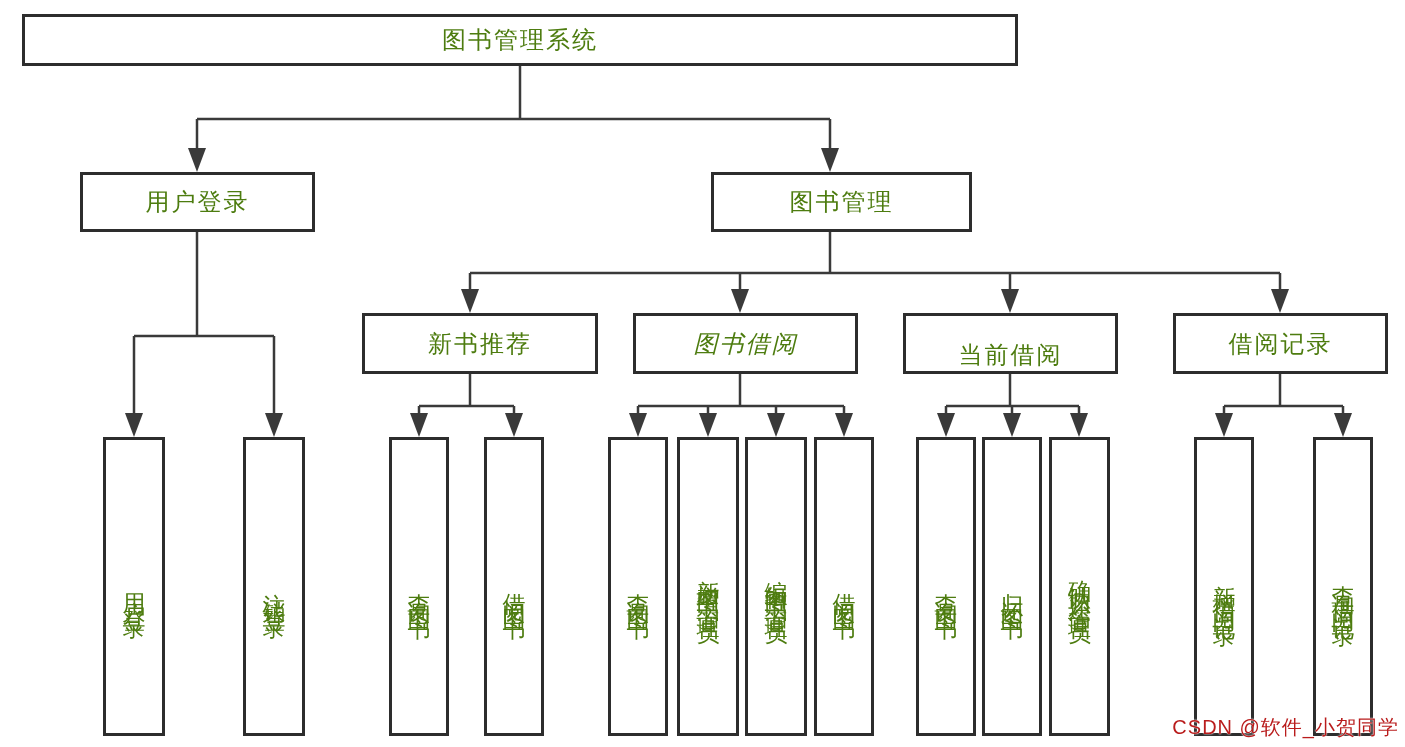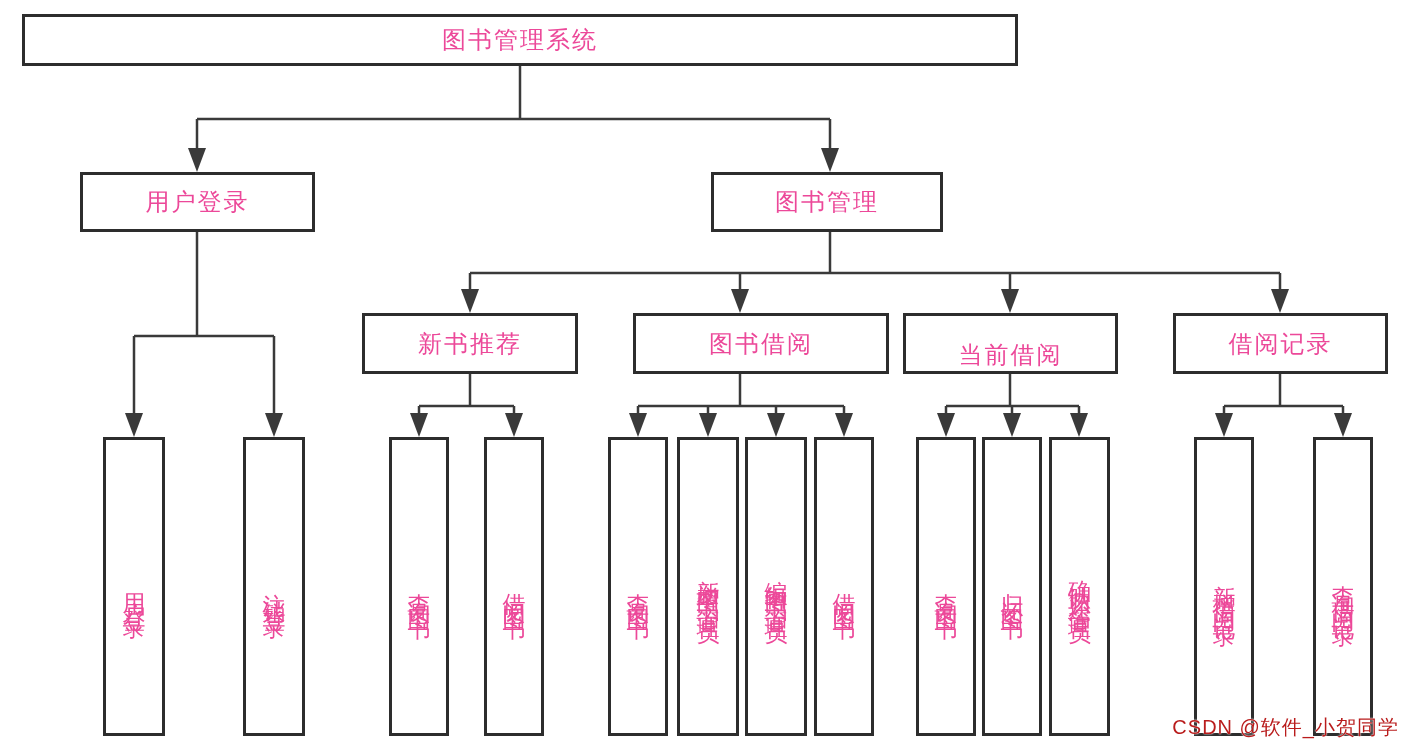--- a/index.html
+++ b/index.html
@@ -15,21 +15,21 @@
     position: absolute;
     left: 0; top: 0;
     width: 1405px; height: 747px;
     z-index: 1;
   }
   .box {
     position: absolute;
     box-sizing: border-box;
     background: #ffffff;
     border: 3px solid #2d2d2d;
-    color: #ec4899;
+    color: #4d7c0f;
     display: flex;
     align-items: center;
     justify-content: center;
     z-index: 2;
   }
   .hbox { font-size: 24px; letter-spacing: 2px; }
   .root-box { font-size: 24px; letter-spacing: 2px; }
   .leaf {
     top: 437px;
     height: 299px;
@@ -129,28 +129,28 @@
     </g>
   </svg>
 
   <div class="box root-box" style="left:22px; top:14px; width:996px; height:52px;">
     <span>图书管理系统</span>
   </div>
 
   <div class="box hbox" style="left:80px; top:172px; width:235px; height:60px;">
     <span>用户登录</span>
   </div>
-  <div class="box hbox" style="left:711px; top:172px; width:232px; height:60px;">
+  <div class="box hbox" style="left:711px; top:172px; width:261px; height:60px;">
     <span>图书管理</span>
   </div>
 
-  <div class="box hbox" style="left:362px; top:313px; width:216px; height:61px;">
+  <div class="box hbox" style="left:362px; top:313px; width:236px; height:61px;">
     <span>新书推荐</span>
   </div>
-  <div class="box hbox" style="left:633px; top:313px; width:256px; height:61px;">
+  <div class="box hbox" style="left:633px; top:313px; width:225px; height:61px;font-style:italic;">
     <span>图书借阅</span>
   </div>
   <div class="box hbox" style="left:903px; top:313px; width:215px; height:61px;align-items:flex-end;">
     <span>当前借阅</span>
   </div>
   <div class="box hbox" style="left:1173px; top:313px; width:215px; height:61px;">
     <span>借阅记录</span>
   </div>
 
   <div class="box leaf" style="left:103px; width:62px;">

